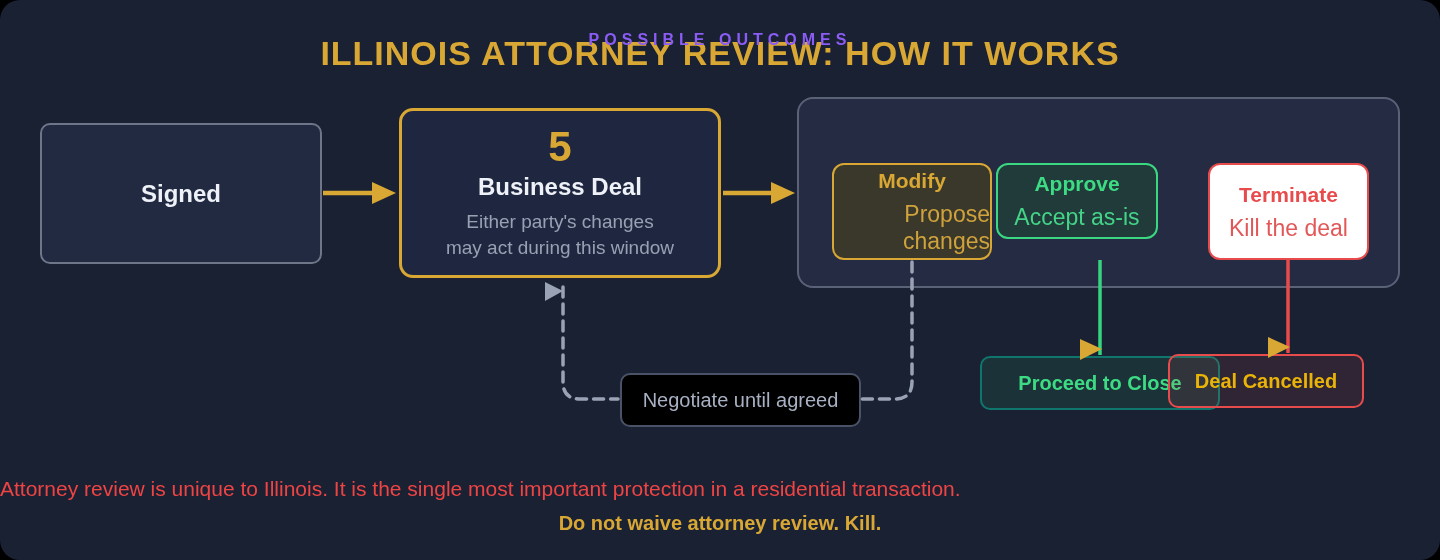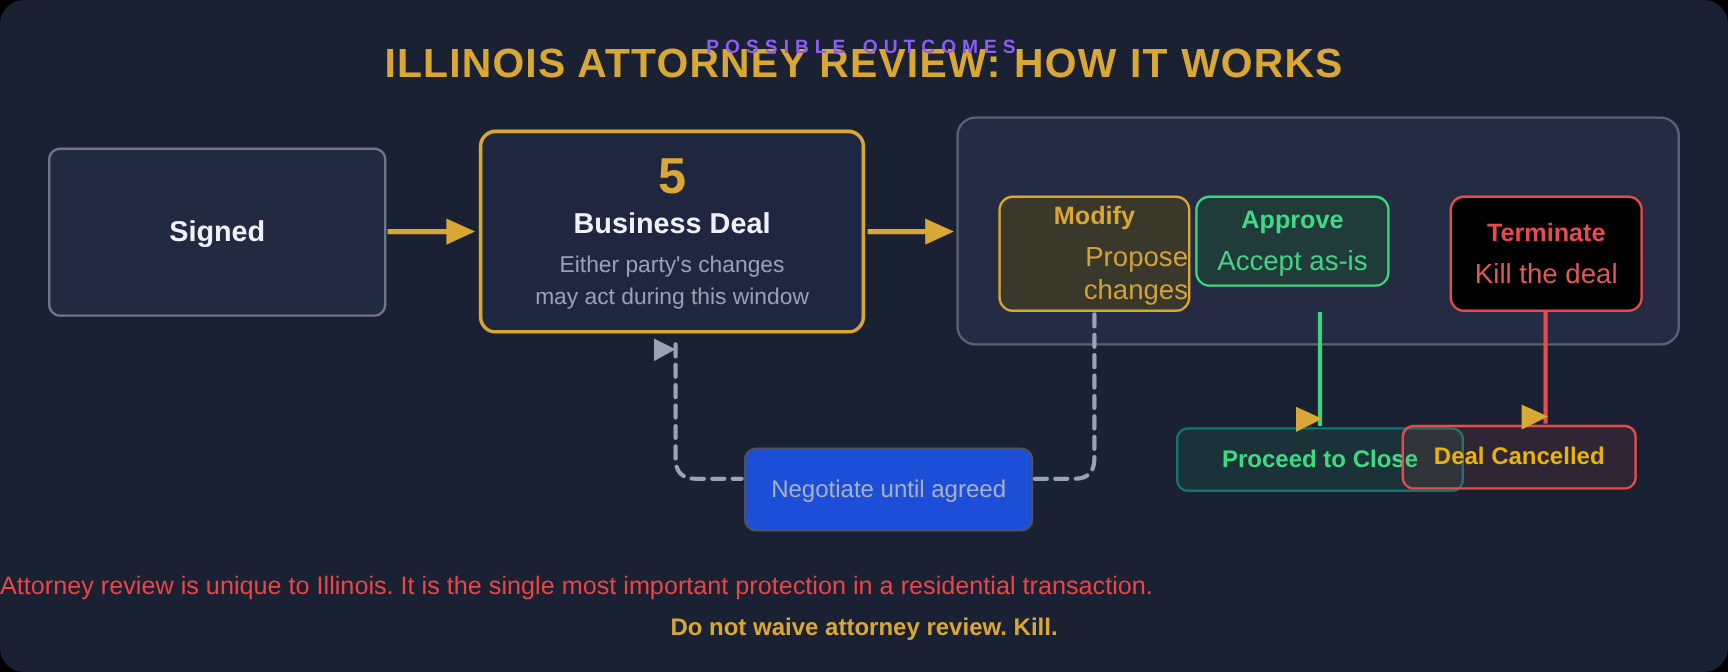--- a/index.html
+++ b/index.html
@@ -81,26 +81,26 @@
     border-style: solid;
   }
   .outcome-title { font-size: 21px; font-weight: 700; line-height: 26px; }
   .outcome-sub { font-size: 23px; margin-top: 7px; text-align: right; }
   .modify-box { left: 832px; top: 163px; width: 160px; height: 97px; background: #3a382b; border-color: #d9a733; }
   .modify-box .outcome-title { color: #d9a733; }
   .modify-box .outcome-sub { color: #cfa23c; }
   .approve-box { left: 996px; top: 163px; width: 162px; height: 76px; background: #213a3a; border-color: #3ad880; }
   .approve-box .outcome-title { color: #3ddc84; }
   .approve-box .outcome-sub { color: #44d488; }
-  .terminate-box { left: 1208px; top: 163px; width: 161px; height: 97px; background: #000000; border-color: #e84b4b; }
+  .terminate-box { left: 1208px; top: 163px; width: 161px; height: 97px; background: #ffffff; border-color: #e84b4b; }
   .terminate-box .outcome-title { color: #e84b4b; }
   .terminate-box .outcome-sub { color: #e25858; }
   .negotiate-box {
-    left: 620px; top: 373px; width: 241px; height: 70px;
-    background: #1d4ed8;
+    left: 620px; top: 373px; width: 241px; height: 54px;
+    background: #000000;
     border: 2px solid #4a5268;
     border-radius: 10px;
     color: #a8b1c3;
     font-size: 20px;
     z-index: 2;
   }
   .proceed-box {
     left: 980px; top: 356px; width: 240px; height: 54px;
     background: rgba(46, 204, 113, 0.10);
     border: 2px solid #0f766e;

